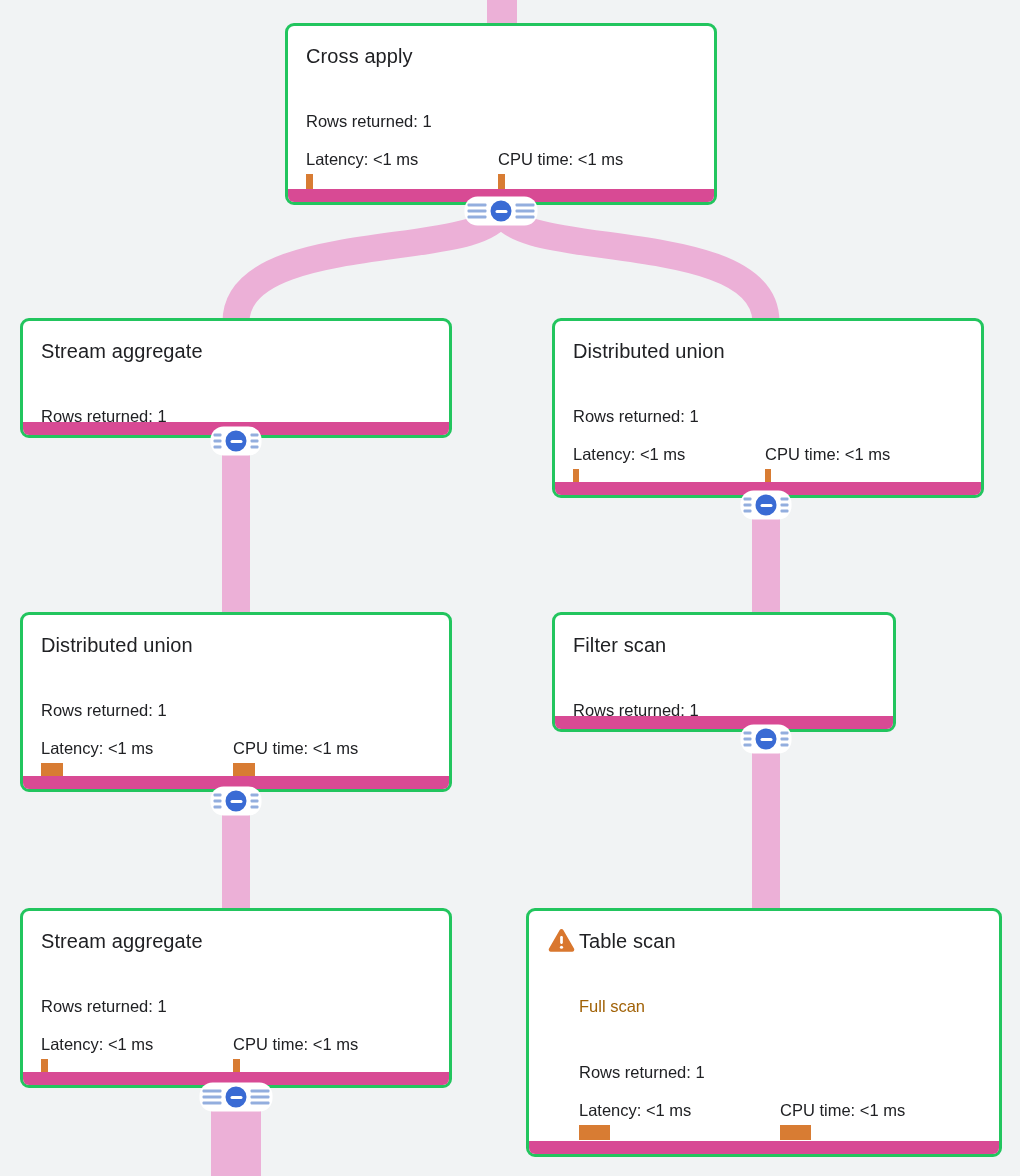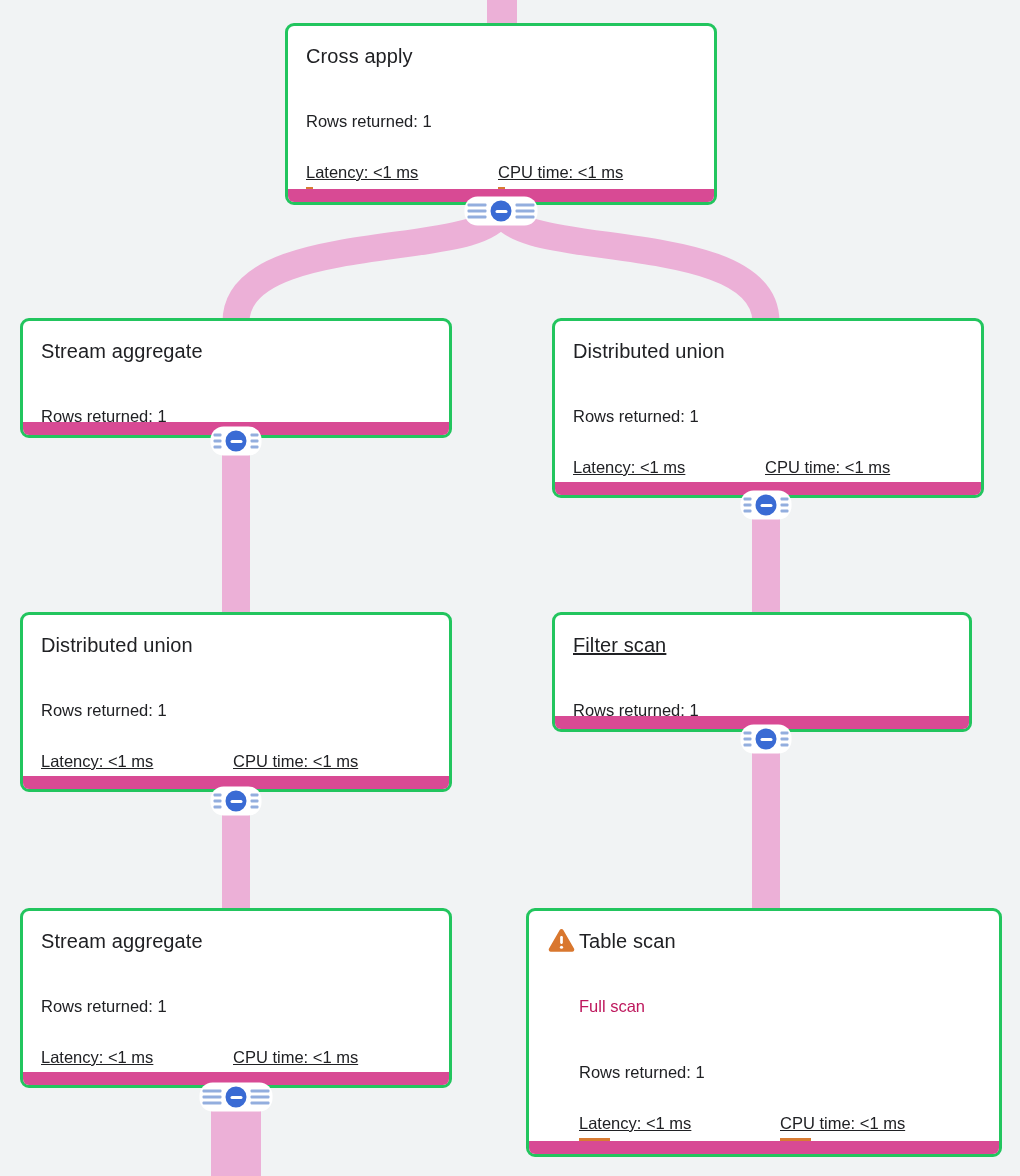--- a/index.html
+++ b/index.html
@@ -18,22 +18,22 @@
   }
   .node .accent{
     position:absolute;left:0;right:0;bottom:0;height:13px;background:#d84a94;
   }
   .node .body{padding:16px 18px 0 18px;}
   .node.indented .body{padding-left:50px;}
   .node .title{
     font-size:20px;font-weight:500;letter-spacing:.1px;line-height:28px;color:#202124;
   }
   .node .line{font-size:16.5px;line-height:30px;color:#202124;margin-top:36px;}
-  .node .line.muted{color:#be185d;}
-  .node .metrics{display:flex;margin-top:25px;text-decoration:underline;}
+  .node .line.muted{color:#a16207;}
+  .node .metrics{display:flex;margin-top:12px;}
   .node .metric{width:192px;}
   .node.indented .metric{width:210px;}
   .node .metric .mlabel{font-size:16.5px;line-height:22px;color:#202124;}
   .node .metric .mbar{background:#d87c33;margin-top:4px;}
 
   .warn{
     position:absolute;left:19px;top:17px;width:27px;height:25px;
   }
 
   
@@ -53,21 +53,21 @@
   .circle .minus{
     position:absolute;left:50%;top:50%;transform:translate(-50%,-50%);
     width:12px;height:3px;border-radius:1.5px;background:#ffffff;
   }
 
   
   #n0{left:285px;top:23px;width:432px;height:182px;}
   #n1{left:20px;top:318px;width:432px;height:120px;}
   #n2{left:552px;top:318px;width:432px;height:180px;}
   #n3{left:20px;top:612px;width:432px;height:180px;}
-  #n4{left:552px;top:612px;width:420px;height:120px;text-decoration:underline;}
+  #n4{left:552px;top:612px;width:344px;height:120px;}
   #n5{left:20px;top:908px;width:432px;height:180px;}
   #n6{left:526px;top:908px;width:476px;height:249px;}
 
   #b0{left:501px;top:211px;}
   #b1{left:236px;top:441px;}
   #b2{left:766px;top:505px;}
   #b3{left:236px;top:801px;}
   #b4{left:766px;top:739px;}
   #b5{left:236px;top:1097px;}
 </style>

